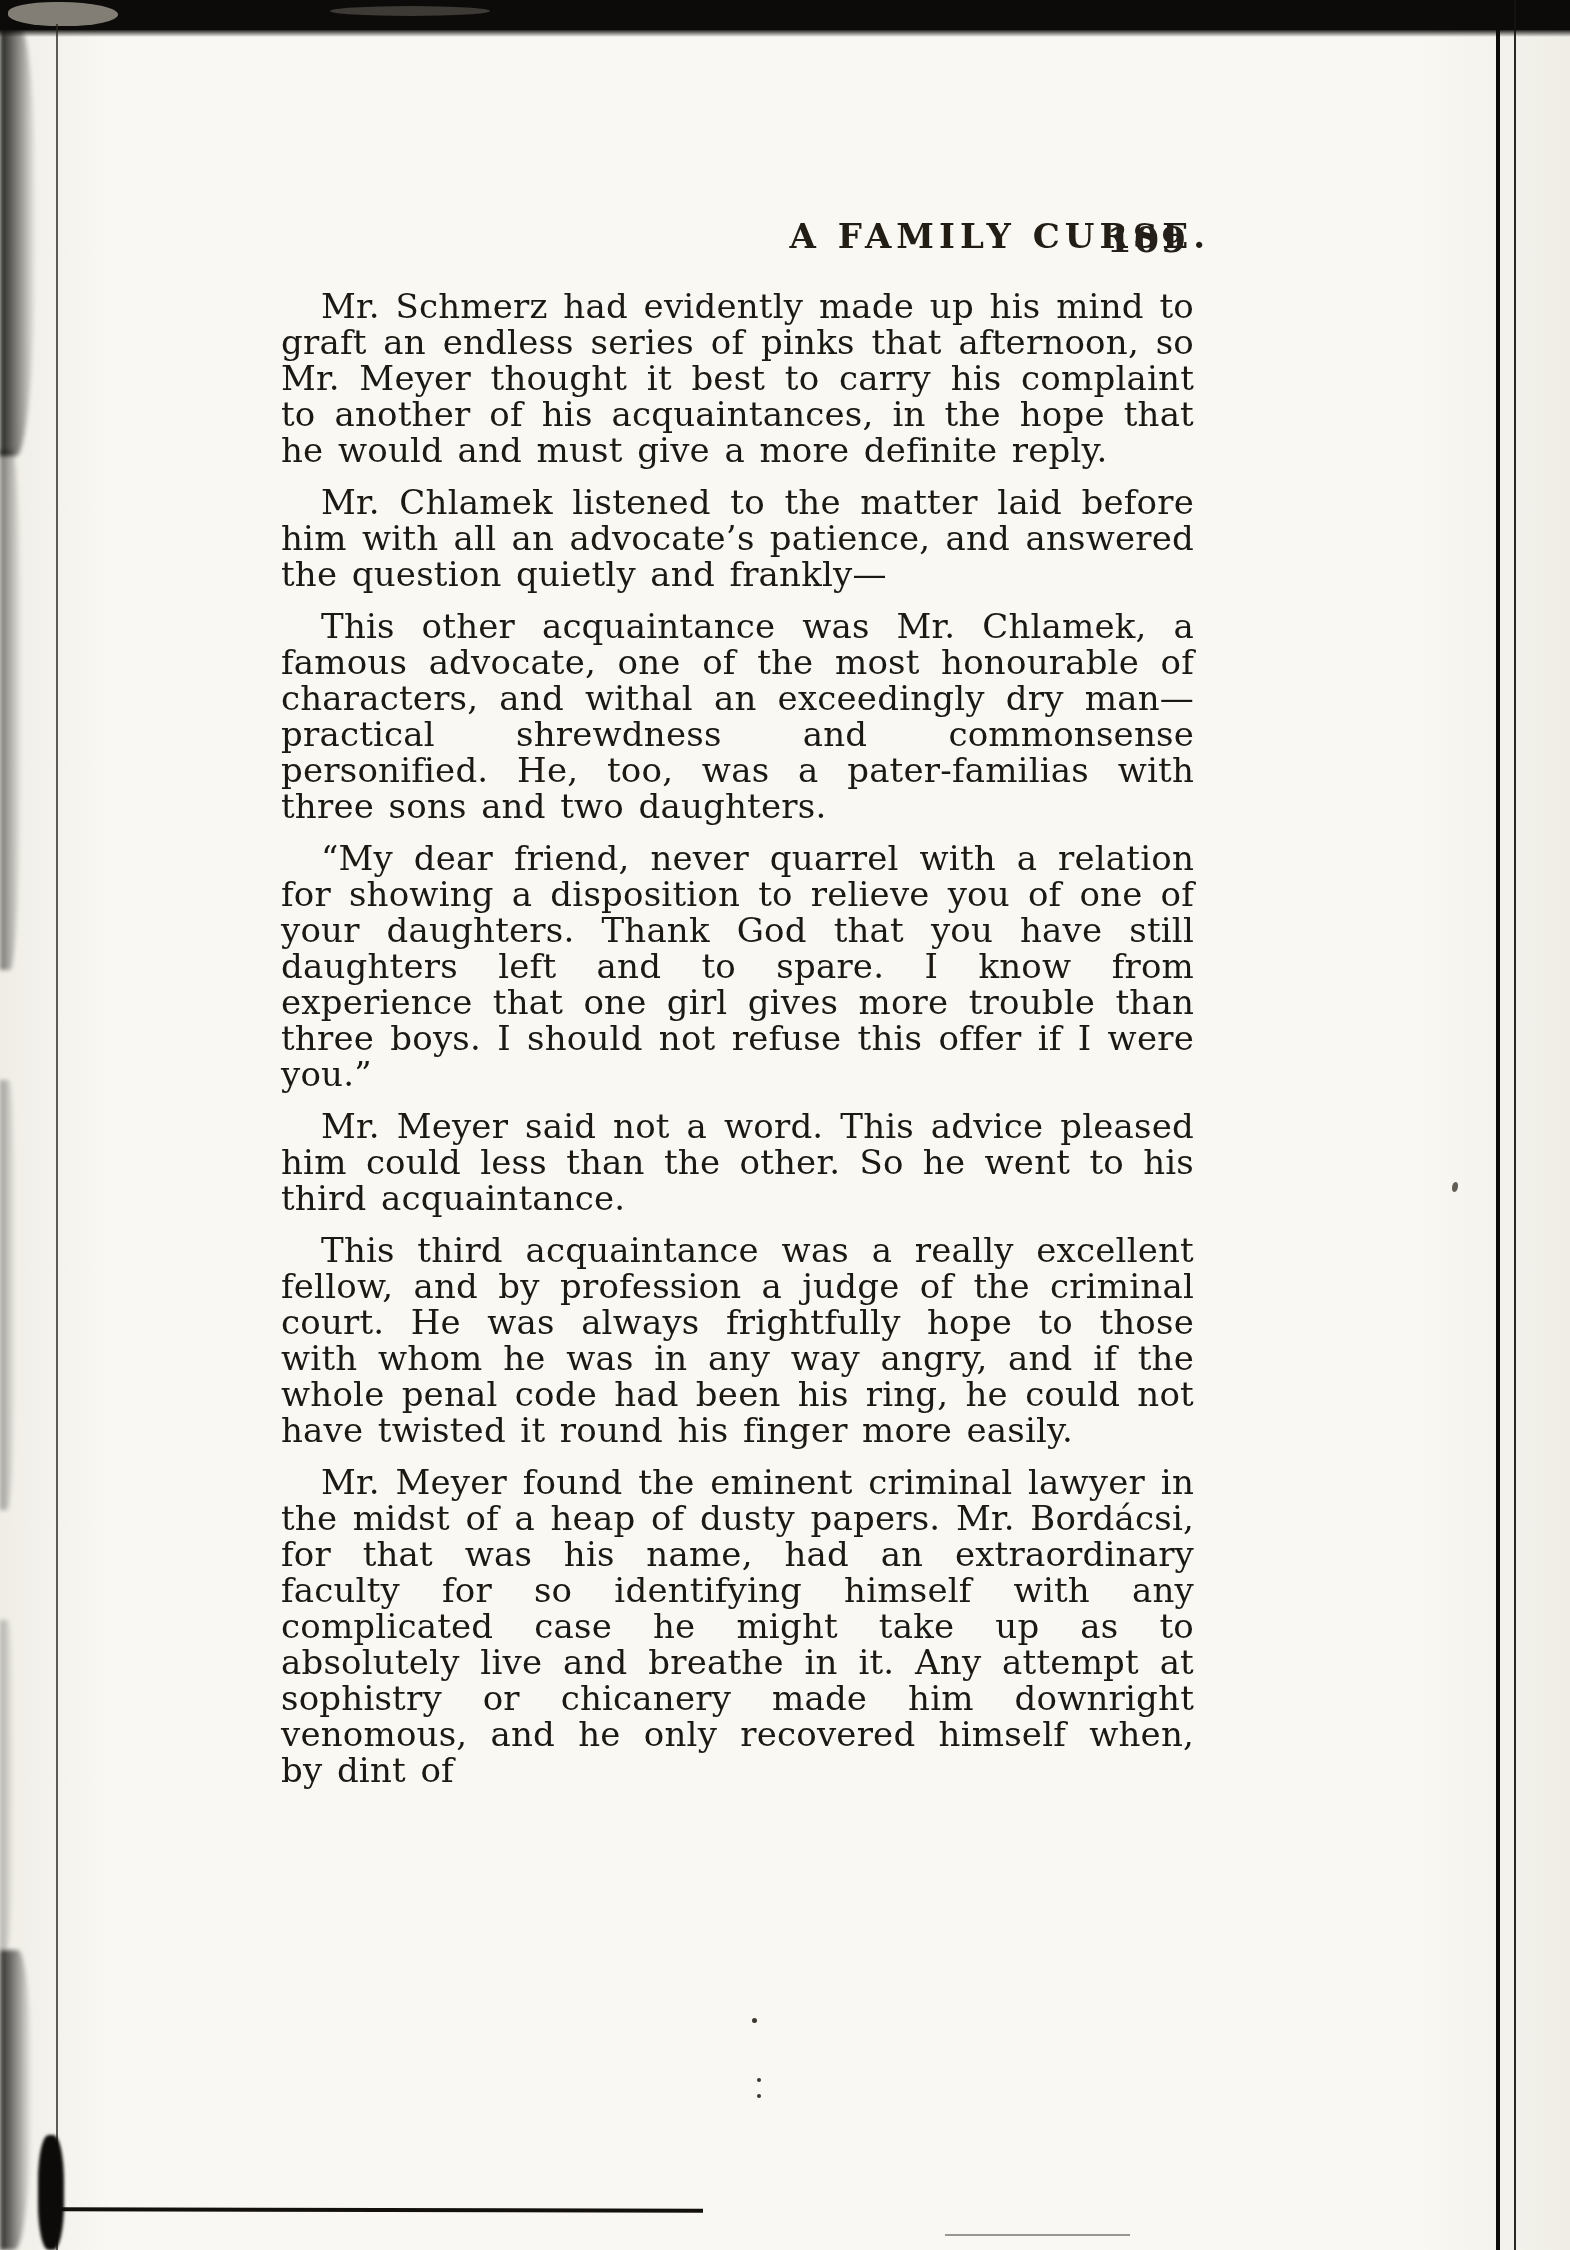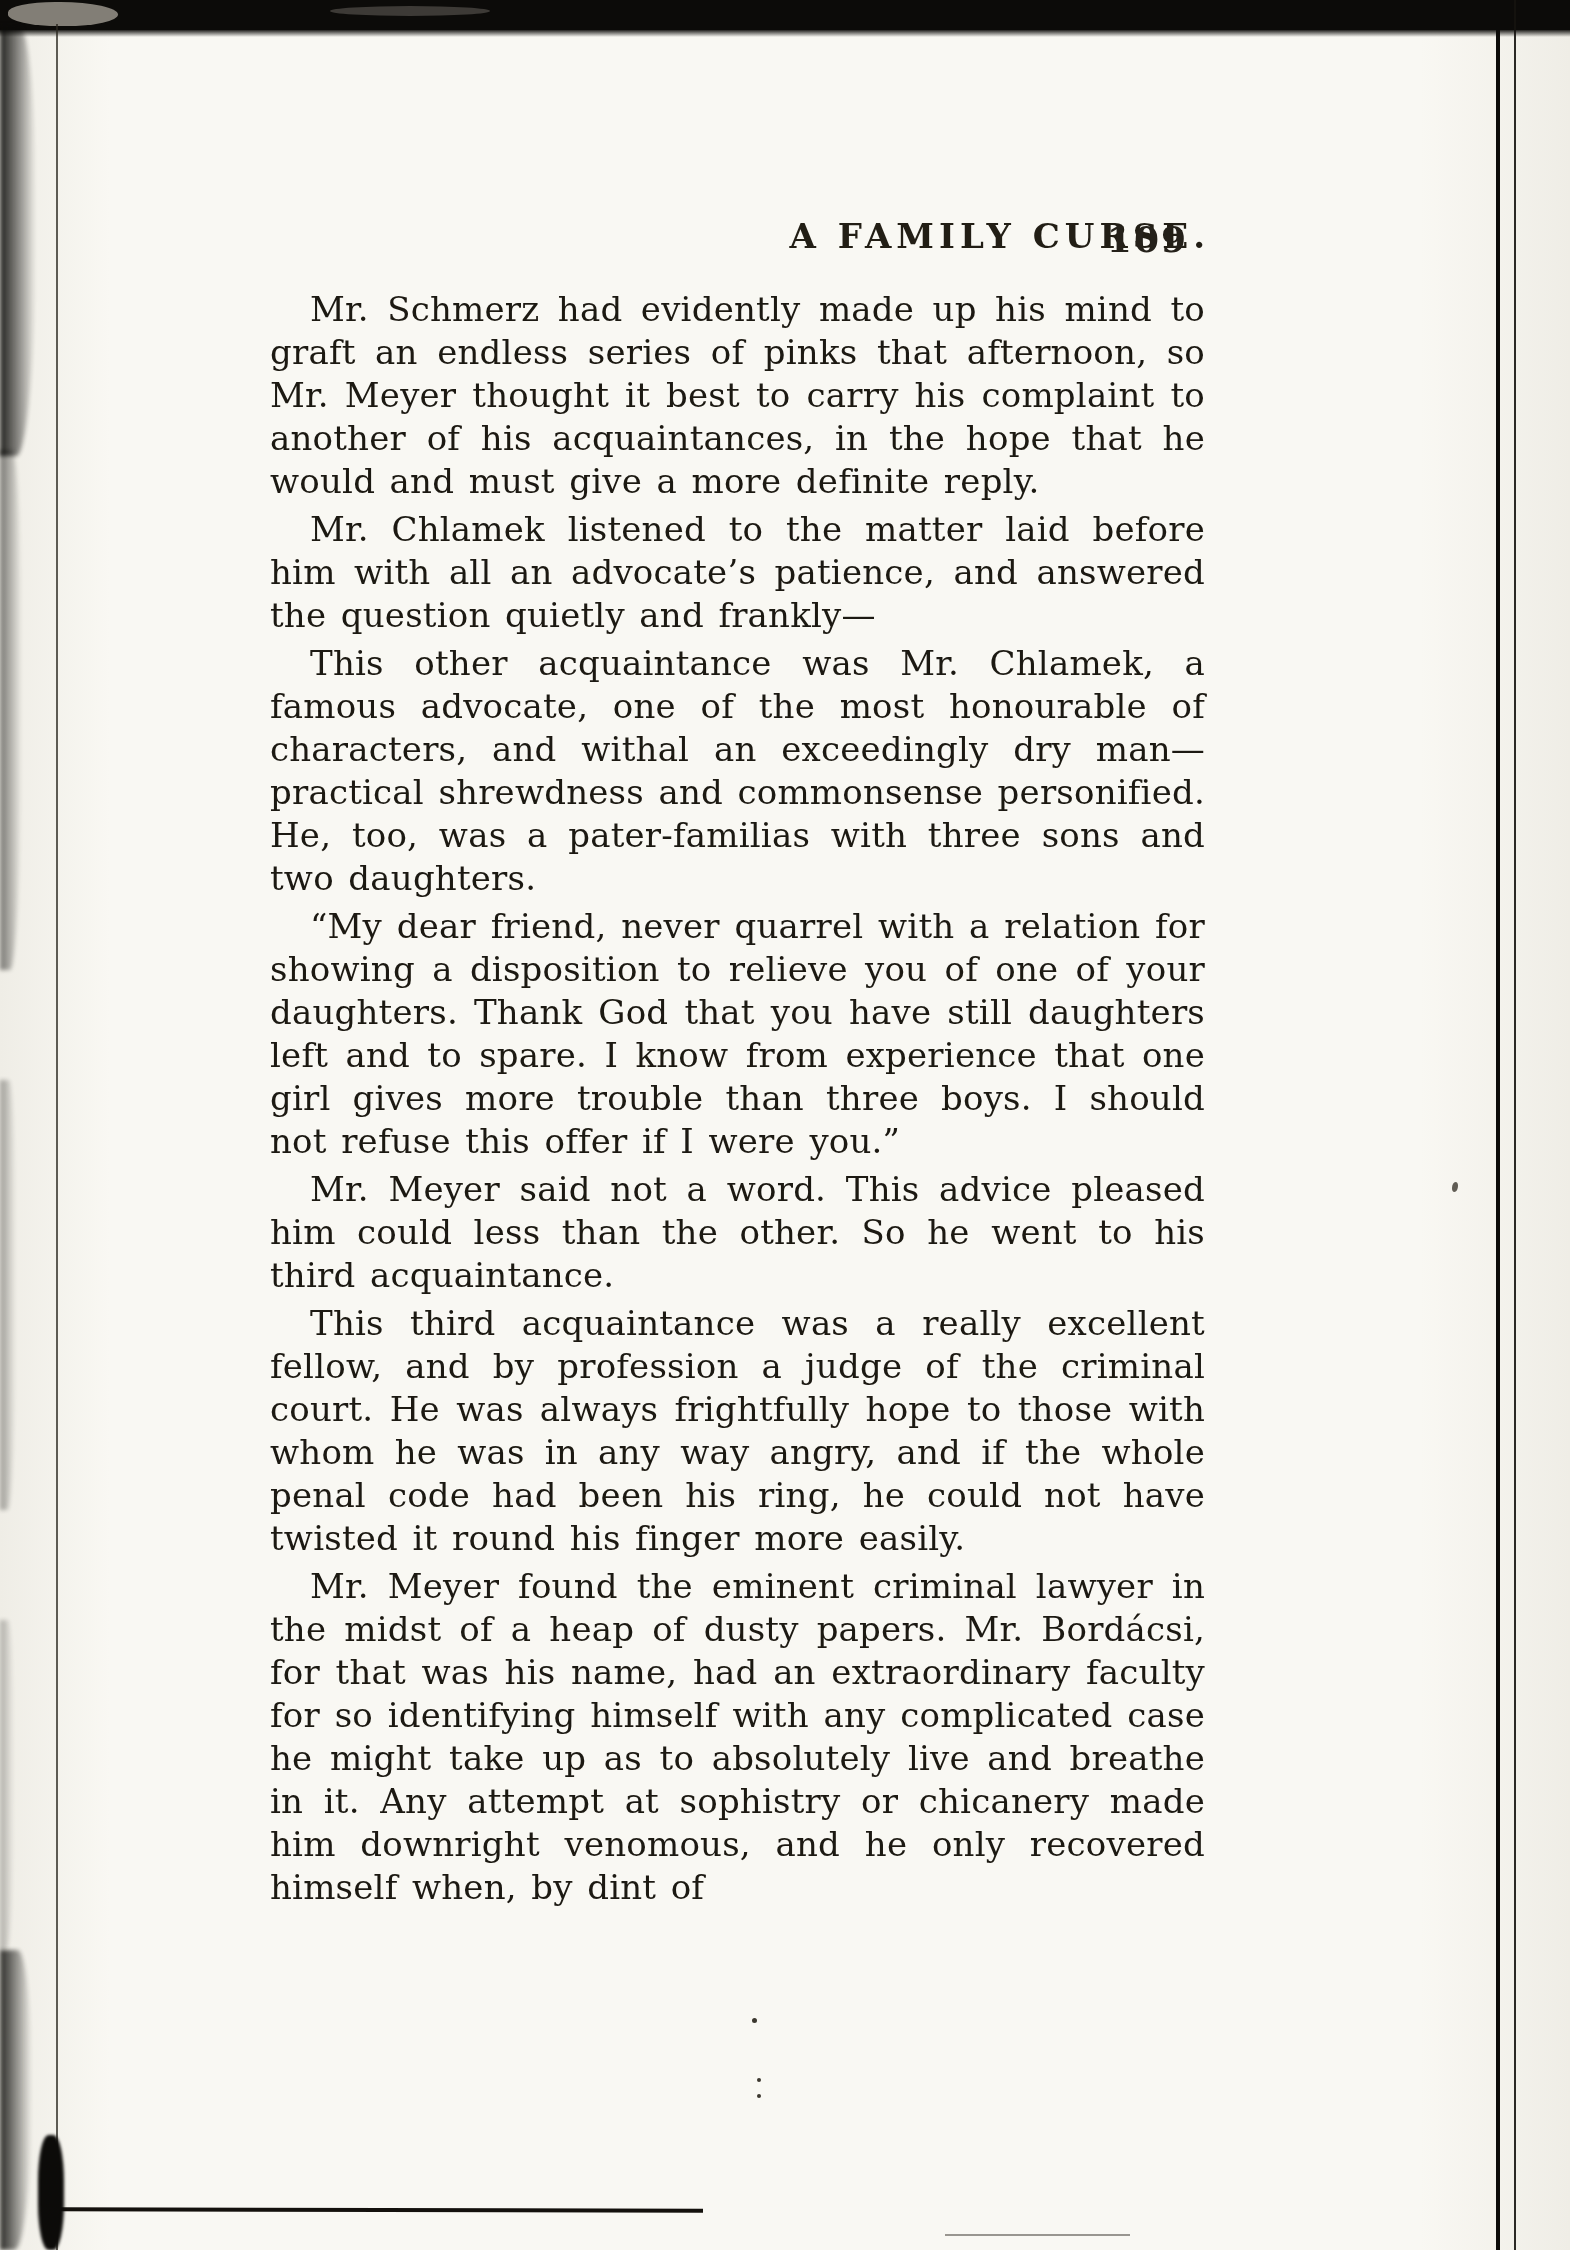--- a/index.html
+++ b/index.html
@@ -78,23 +78,23 @@
   }
   .page-number {
     position: absolute;
     right: 22px; top: 2px;
     font-size: 36px;
     font-weight: 700;
     letter-spacing: 2px;
     color: #25211a;
   }
   .body-text p {
-    margin: 5px;
+    margin: 16px;
     font-size: 34px;
-    line-height: 43px;
+    line-height: 36px;
     text-align: justify;
     text-indent: 40px;
     word-spacing: 3.5px;
     letter-spacing: 0.2px;
     hyphens: auto;
   }
 </style>
 </head>
 <body>
 

